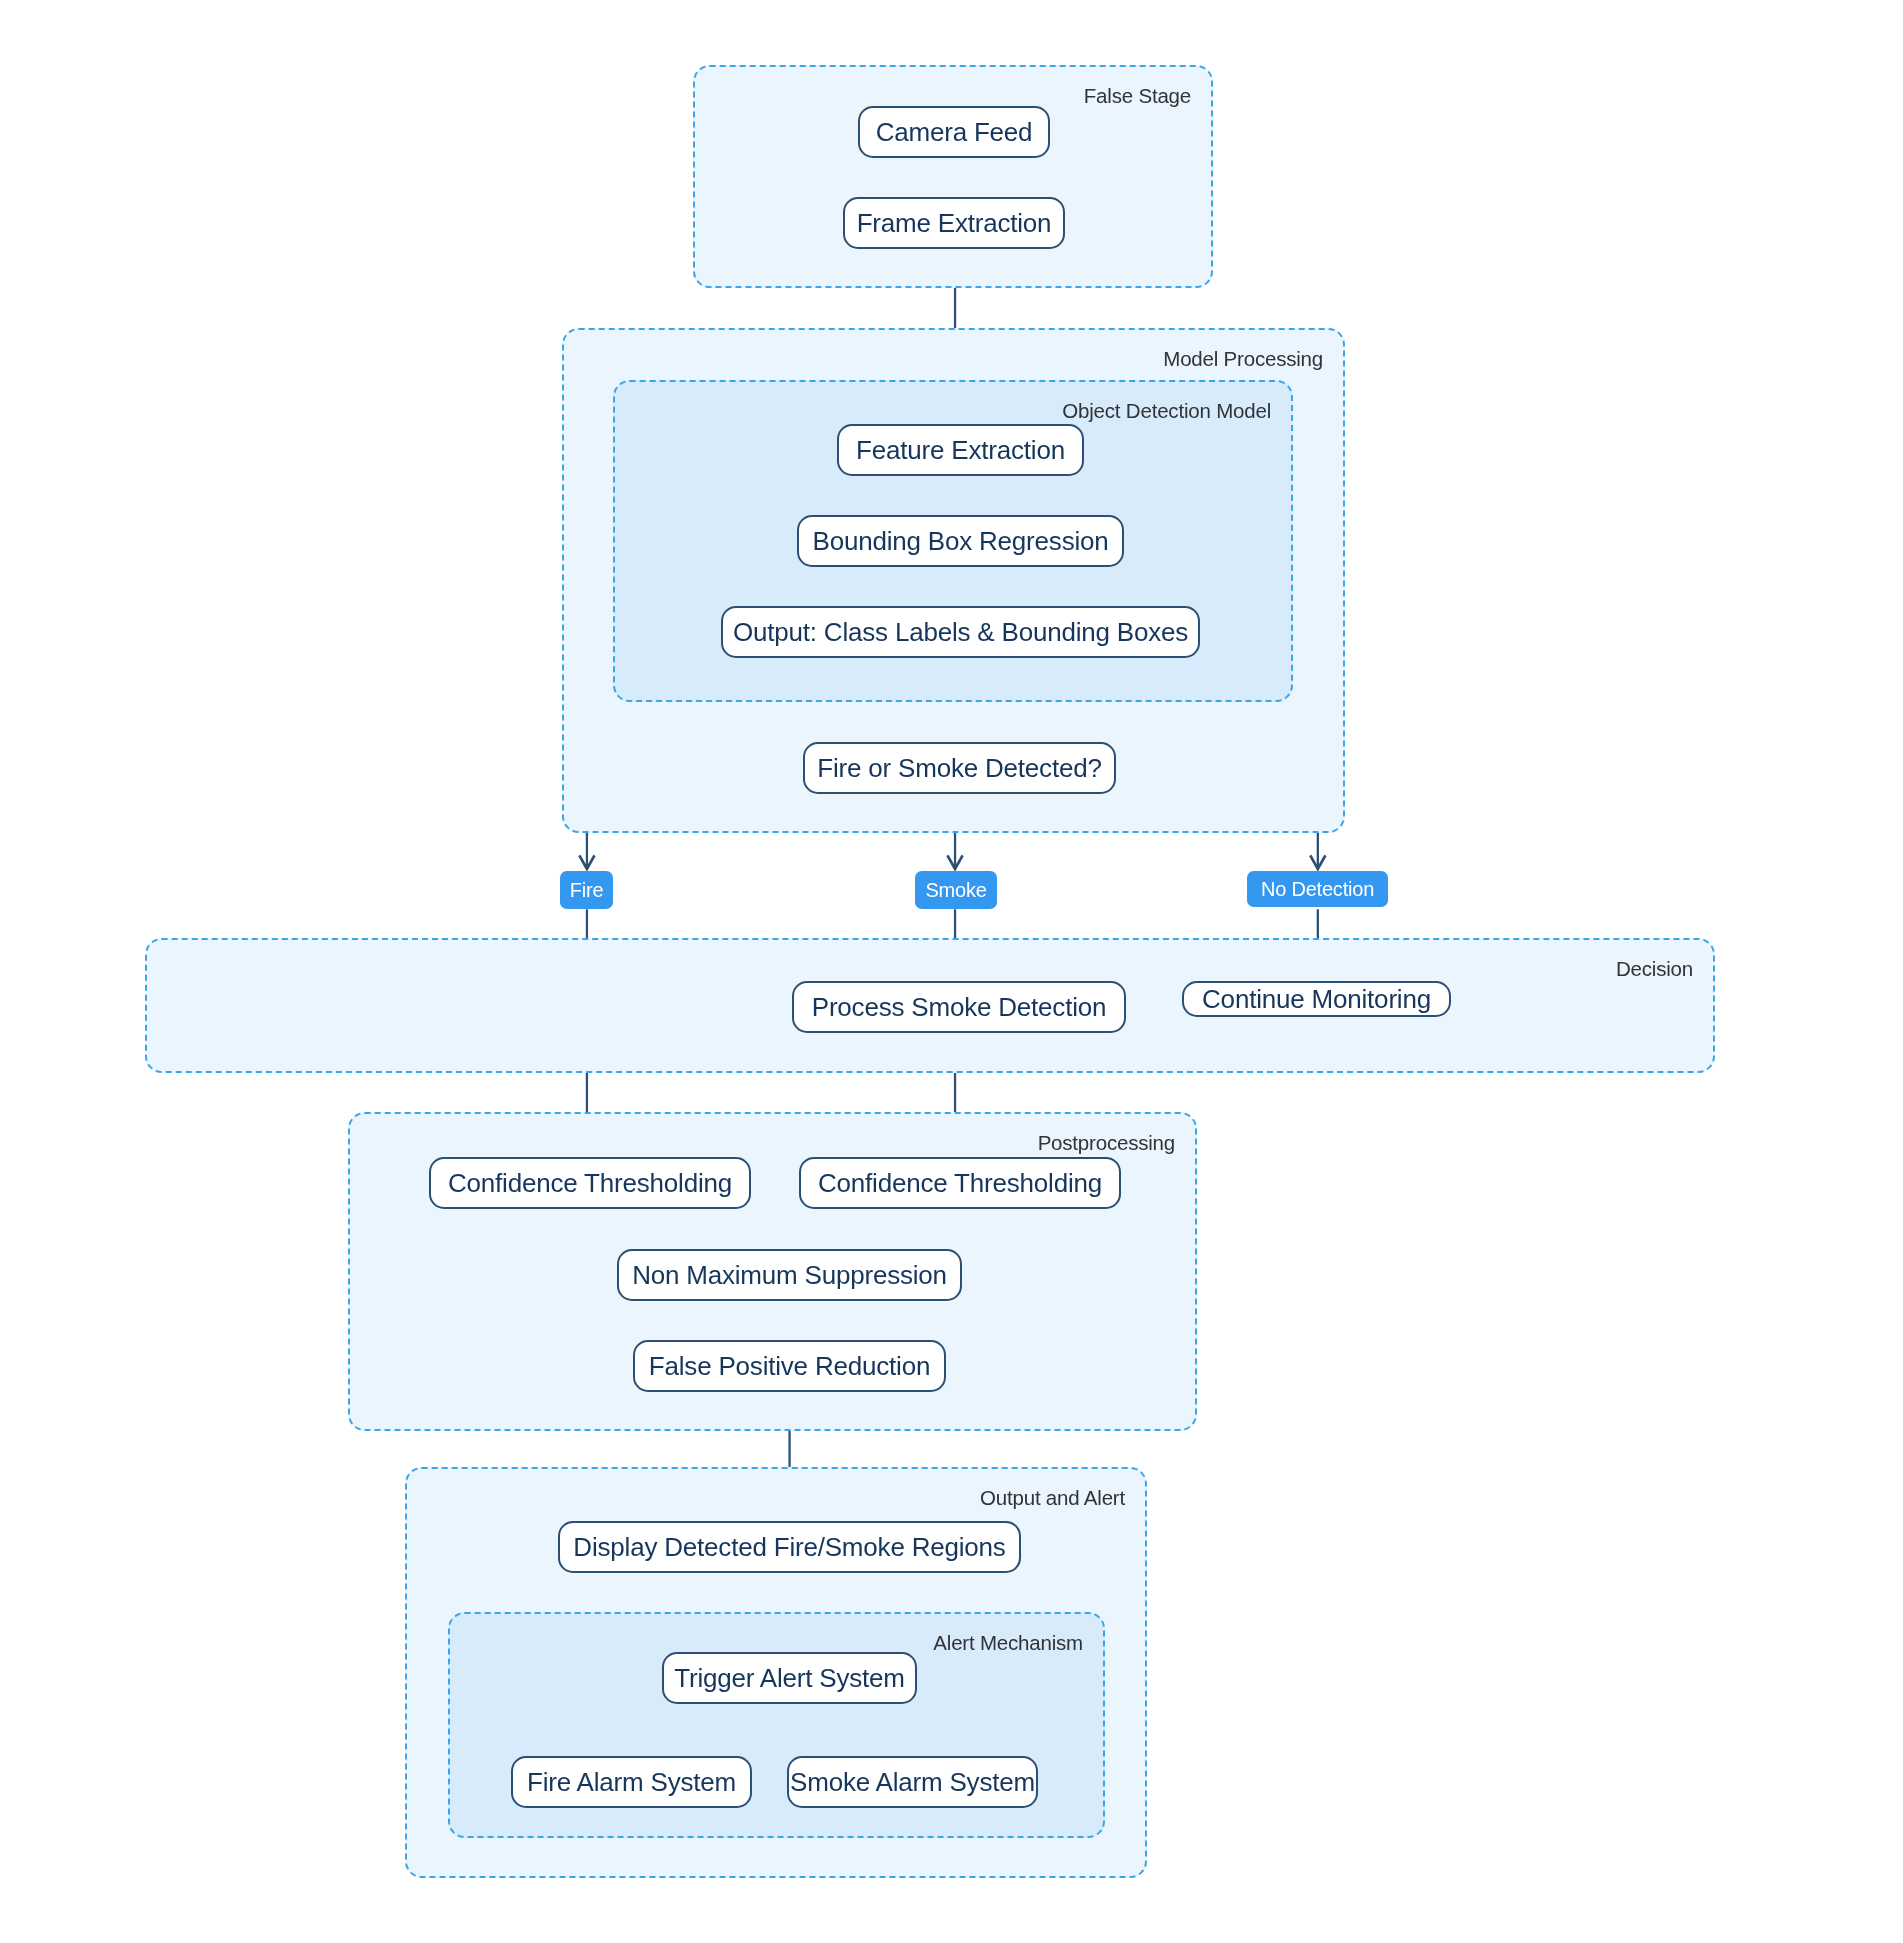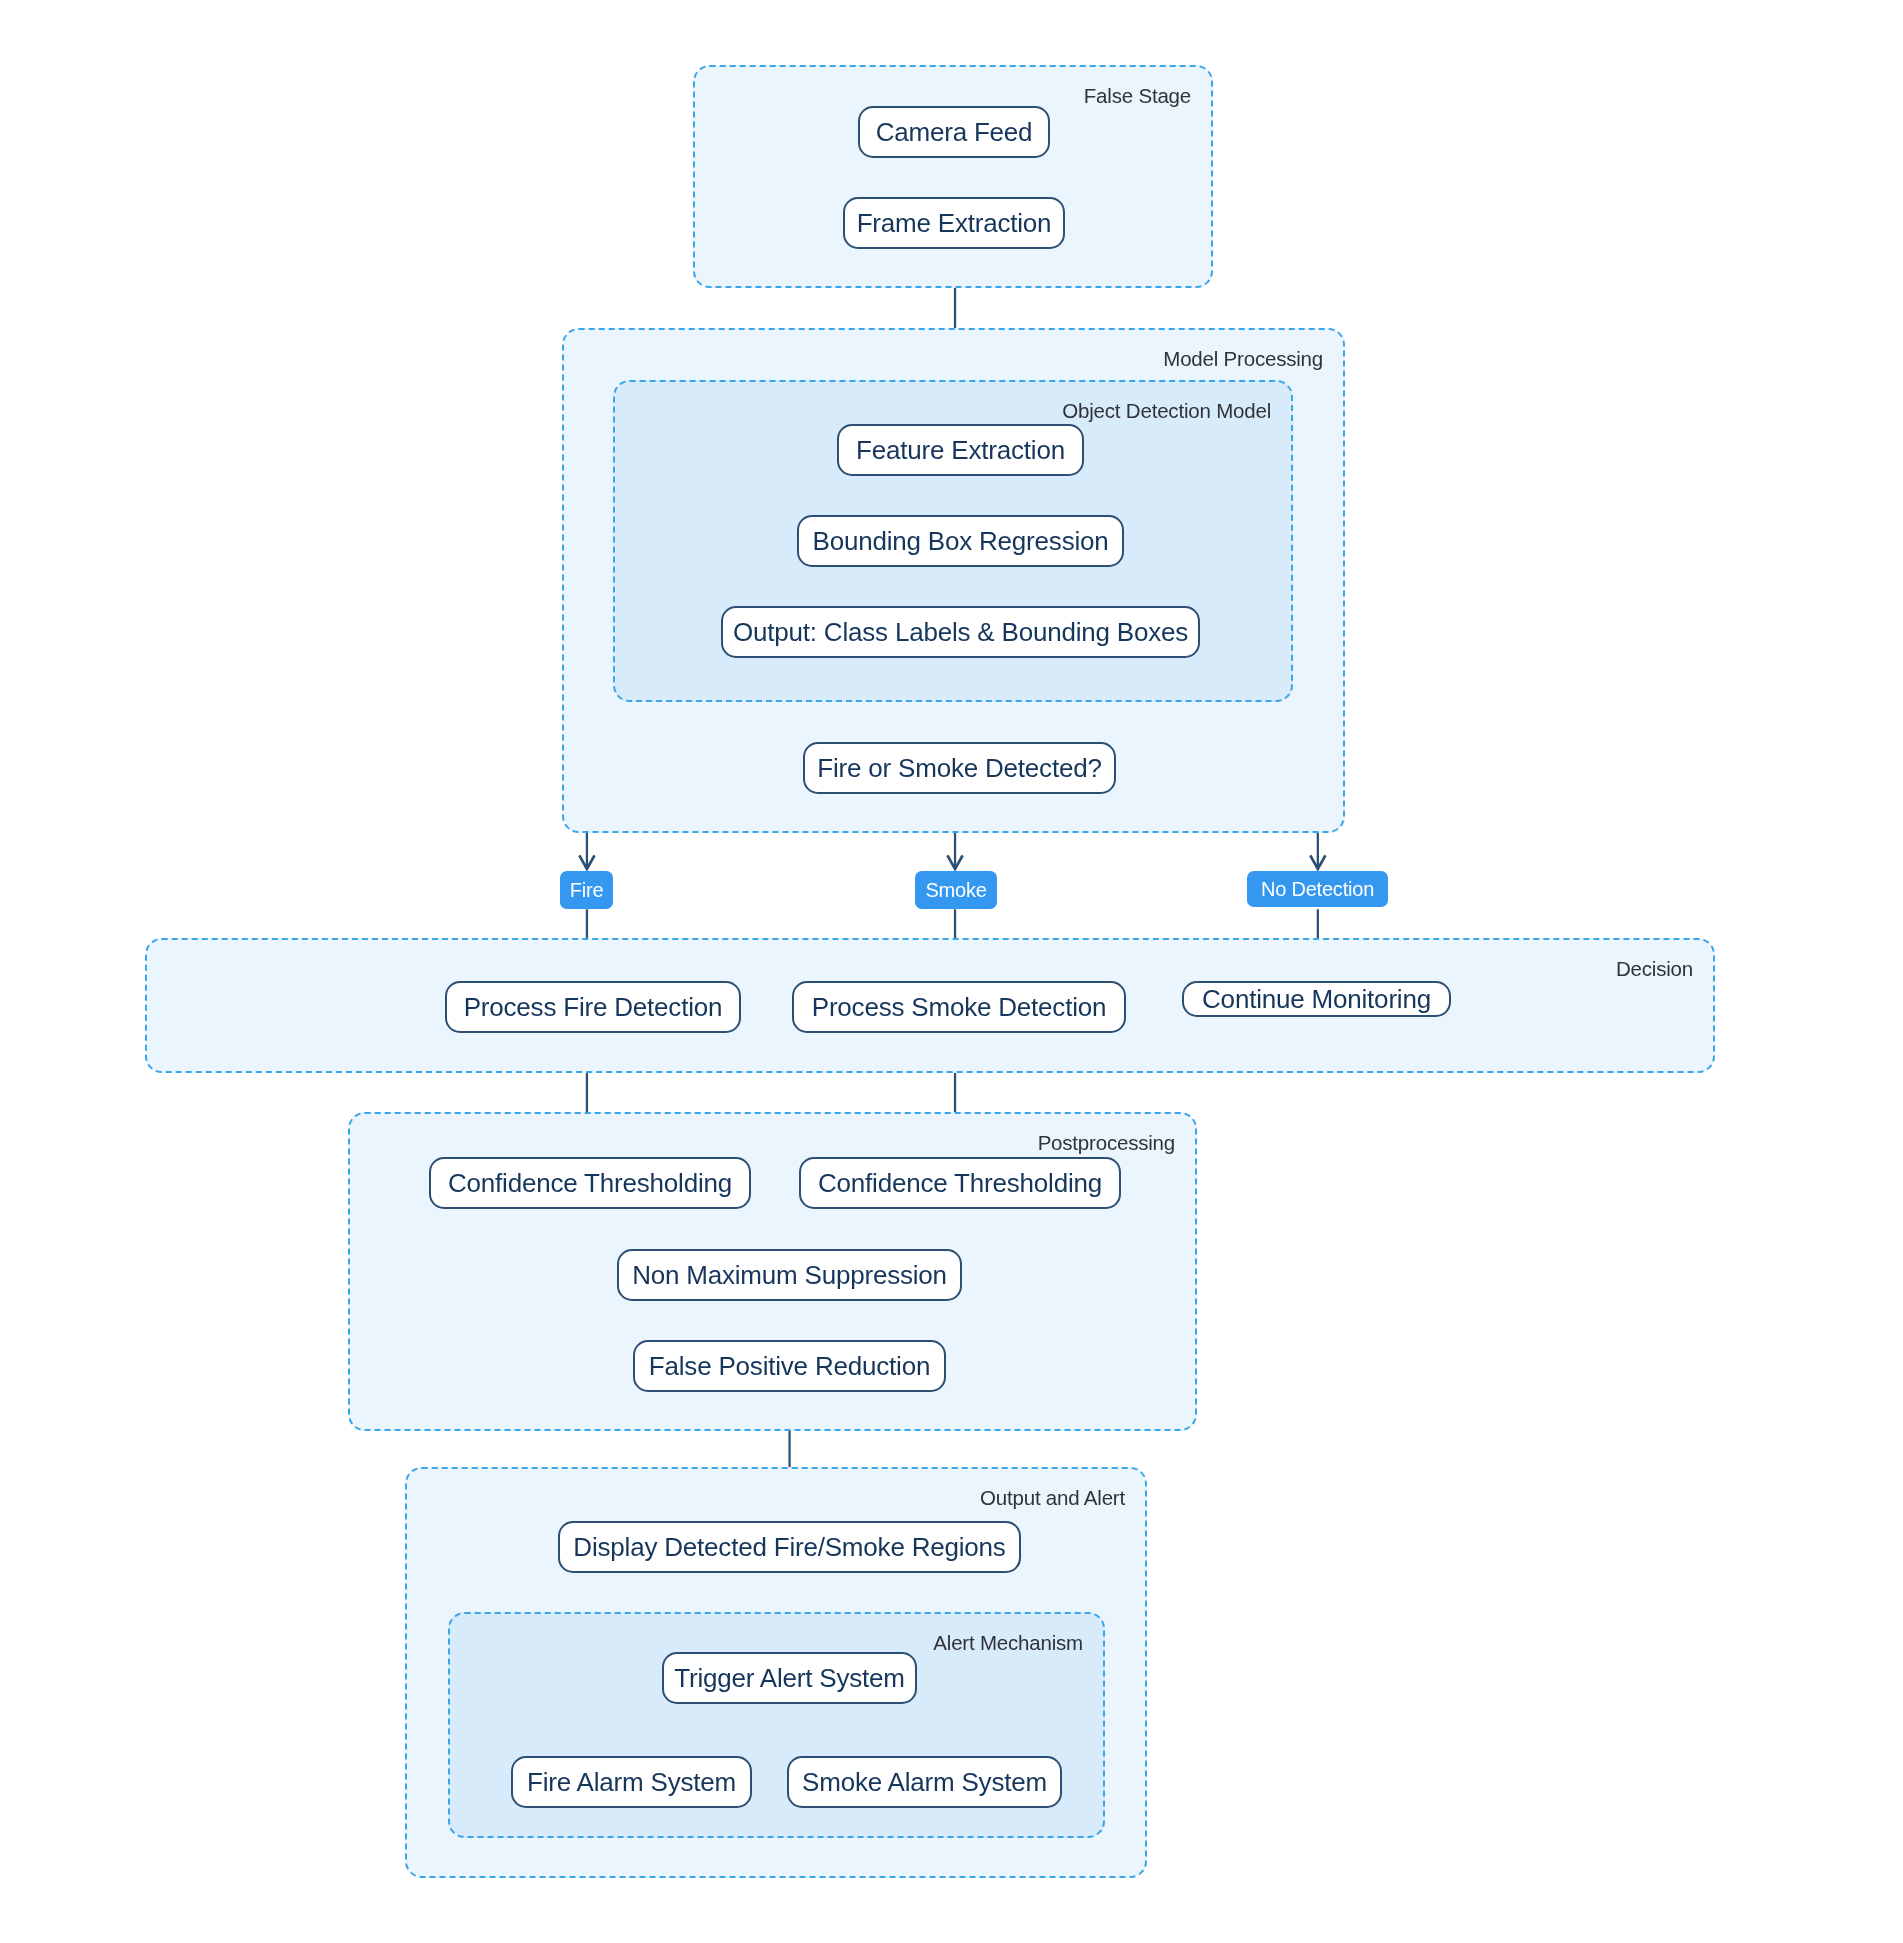--- a/index.html
+++ b/index.html
@@ -160,41 +160,40 @@
   <div class="node" style="left:843px; top:197px; width:222px; height:52px;">Frame Extraction</div>
 
   <div class="node" style="left:837px; top:424px; width:247px; height:52px;">Feature Extraction</div>
 
   <div class="node" style="left:797px; top:515px; width:327px; height:52px;">Bounding Box Regression</div>
 
   <div class="node" style="left:721px; top:606px; width:479px; height:52px;">Output: Class Labels &amp; Bounding Boxes</div>
 
   <div class="node" style="left:803px; top:742px; width:313px; height:52px;">Fire or Smoke Detected?</div>
 
-  <div class="node" style="left:445px; top:981px; width:296px; height:52px;">Process Fire Detection</div>
 
   <div class="node" style="left:792px; top:981px; width:334px; height:52px;">Process Smoke Detection</div>
 
   <div class="node" style="left:1182px; top:981px; width:269px; height:36px;">Continue Monitoring</div>
 
   <div class="node" style="left:429px; top:1157px; width:322px; height:52px;">Confidence Thresholding</div>
 
   <div class="node" style="left:799px; top:1157px; width:322px; height:52px;">Confidence Thresholding</div>
 
   <div class="node" style="left:617px; top:1249px; width:345px; height:52px;">Non Maximum Suppression</div>
 
   <div class="node" style="left:633px; top:1340px; width:313px; height:52px;">False Positive Reduction</div>
 
   <div class="node" style="left:558px; top:1521px; width:463px; height:52px;">Display Detected Fire/Smoke Regions</div>
 
   <div class="node" style="left:662px; top:1652px; width:255px; height:52px;">Trigger Alert System</div>
 
   <div class="node" style="left:511px; top:1756px; width:241px; height:52px;">Fire Alarm System</div>
 
-  <div class="node" style="left:787px; top:1756px; width:275px; height:52px;">Smoke Alarm System</div>
+  <div class="node" style="left:787px; top:1756px; width:251px; height:52px;">Smoke Alarm System</div>
 
   <div class="badge" style="left:560px; top:871px; width:53px; height:38px;">Fire</div>
 
   <div class="badge" style="left:915px; top:871px; width:82px; height:38px;">Smoke</div>
 
   <div class="badge" style="left:1247px; top:871px; width:141px; height:36px;">No Detection</div>
 
 </div>
 
 

